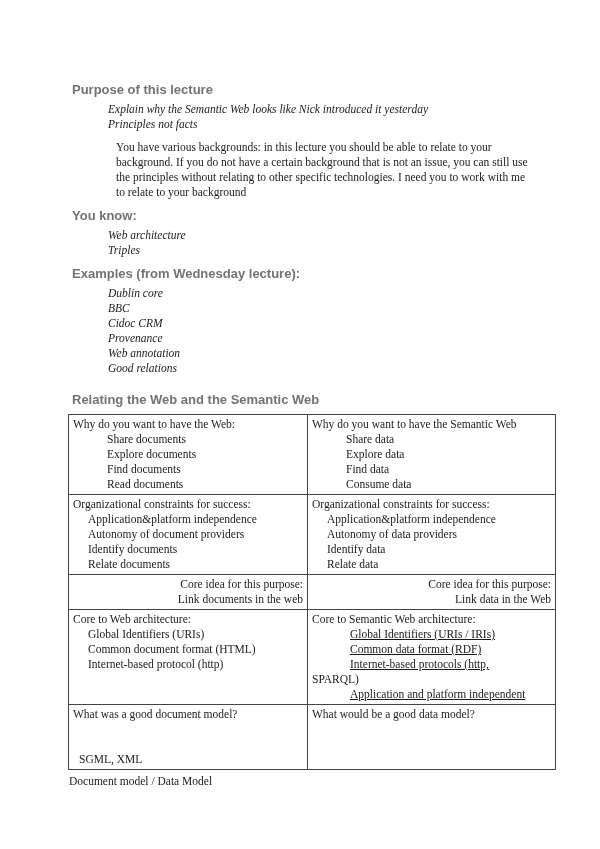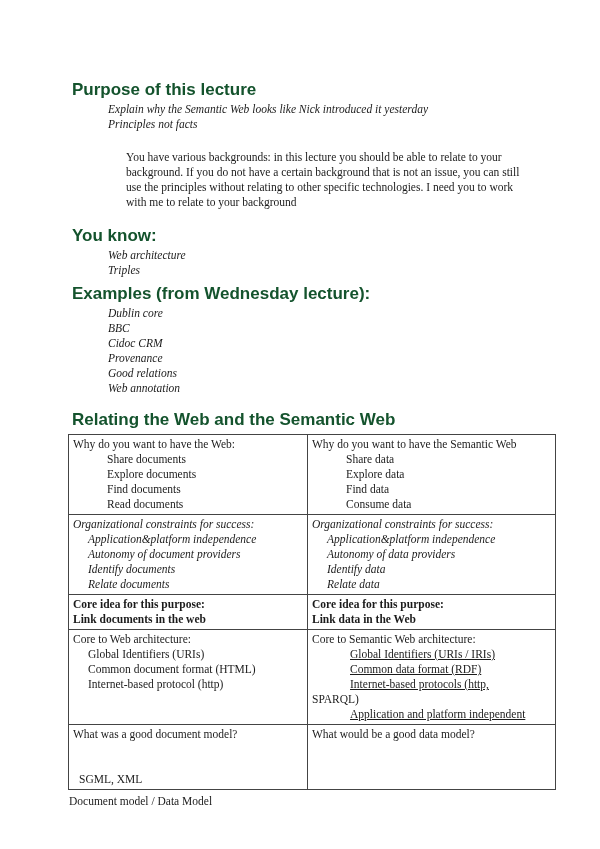--- a/index.html
+++ b/index.html
@@ -8,31 +8,31 @@
     font-family: "Liberation Serif", serif;
     font-size: 11.5px; line-height: 15px;
     color: #1b1b1b;
     overflow: hidden;
   }
   .page { box-sizing: border-box; width: 600px; height: 849px; padding: 82px 60px 0 68px; }
 
   .heading {
     font-family: "Liberation Sans", sans-serif;
     font-weight: bold;
-    color: #14532d;
-    font-size: 17px; line-height: 16px;
+    color: #737373;
+    font-size: 13px; line-height: 16px;
     margin: 0 0 4px 4px;
   }
   .mt-sm { margin-top: 6px; }
   .mt-md { margin-top: 16px; }
   .mt-lg { margin-top: 8px; }
 
   .indent-block { margin-left: 40px; }
   .line { margin: 0; font-style: italic; }
-  .para { margin: 18px; max-width: 434px; }
+  .para { margin: 8px; max-width: 434px; }
 
   table.doc-table {
     border-collapse: collapse;
     margin-top: 6px;
     width: 469px;
     table-layout: fixed;
     padding-left: 24px;
   }
   table.doc-table td {
     border: 1px solid #444444;
@@ -40,25 +40,25 @@
     padding: 2px 4px;
   }
   td.col-left  { width: 230px; }
   td.col-right { width: 239px; }
 
   .cell-head { margin: 0; }
   .ind-lg { padding-left: 34px; }
   .ind-md { padding-left: 15px; }
   .ind-sm { padding-left: 6px; margin-top: 30px; }
   .ind-xl { padding-left: 38px; text-decoration: underline; }
-  td.blank-after { padding-bottom: 17px; font-style: italic; }
+  td.blank-after { padding-bottom: 17px; }
   td.blank-after-sm { padding-bottom: 14px; }
   td.core-idea {
-    text-align: left;
-    font-weight: bold;
+    text-align: right;
+    font-weight: normal;
     padding-top: 1px; padding-bottom: 1px;
   }
 
   .caption { margin: 4px 0 16px 1px; }
 </style>
 </head>
 <body>
 
 <div class="page">
 
@@ -74,22 +74,22 @@
     <p class="line">Web architecture</p>
     <p class="line">Triples</p>
   </div>
 
   <h2 class="heading mt-lg">Examples (from Wednesday lecture):</h2>
   <div class="indent-block">
     <p class="line">Dublin core</p>
     <p class="line">BBC</p>
     <p class="line">Cidoc CRM</p>
     <p class="line">Provenance</p>
+    <p class="line">Web annotation</p>
     <p class="line">Good relations</p>
-    <p class="line">Web annotation</p>
   </div>
 
   <h2 class="heading mt-md">Relating the Web and the Semantic Web</h2>
 
   <table class="doc-table">
     <tbody>
         <tr>
       <td class="col-left">
         <div class="cell-head">Why do you want to have the Web:</div>
         <div class="ind-lg">Share documents</div>

